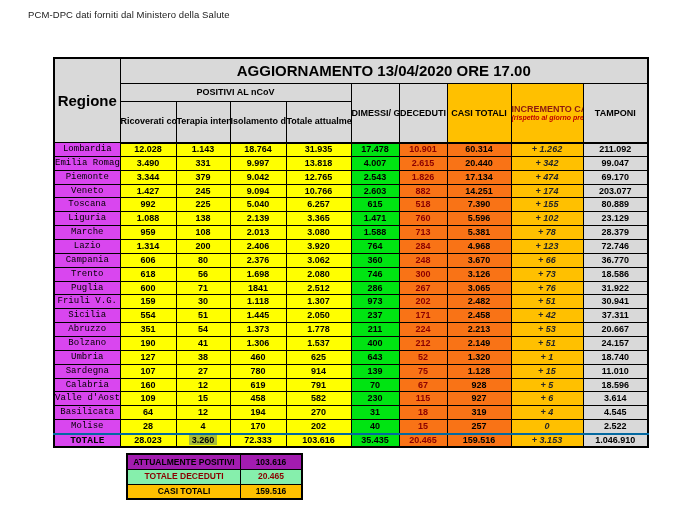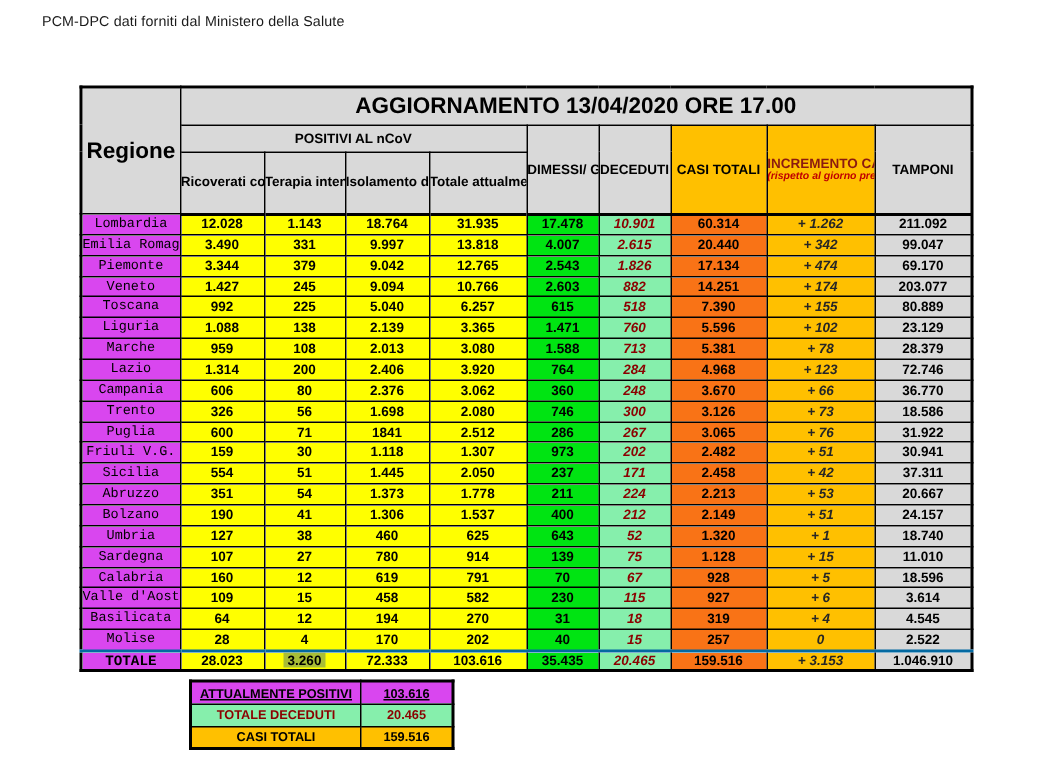--- a/index.html
+++ b/index.html
@@ -24,35 +24,35 @@
   th.increm{background:#ffc000;color:#8b1a10;}
   .increm .small{display:block;font-size:7px;font-style:italic;font-weight:bold;
     color:#c00000;line-height:1.1;}
 
   tbody tr{height:13.86px;}
   tbody td{font-size:9px;line-height:1;}
   td.region{background:#d946ef;font-weight:normal;font-size:9px;font-family:Liberation Mono, monospace;}
   td.num{font-weight:bold;color:#000;}
   td.c-yellow{background:#ffff00;}
   td.c-green{background:#00e412;}
-  td.c-red{background:#86efac;color:#8b0000;font-style:italic;}
+  td.c-red{background:#f97316;color:#8b0000;}
   td.c-orange{background:#f97316;}
   td.c-gray{background:#d9d9d9;}
   td.c-incr{background:#ffc000;font-style:italic;color:#262626;}
   tr.total td{border-top:2px solid #0369a1;font-weight:bold;}
   tr.total td.region{font-size:9.5px;}
   .hl{background:#a9bd36;padding:0 3px;}
 
   table.legend{position:absolute;left:126px;top:453px;border-collapse:collapse;
     table-layout:fixed;width:172px;border:2px solid #000;}
   table.legend td{border:1px solid #000;height:13.75px;font-size:8.5px;
     font-weight:bold;text-align:center;padding:0;white-space:nowrap;}
   td.lg-label{width:112px;border-right:2px solid #000;}
   td.lg-val{width:60px;}
-  tr.lg-pos td{background:#d946ef;color:#000;text-decoration:underline;}
+  tr.lg-pos td{background:#a21caf;color:#000;}
   tr.lg-gua td{background:#00e412;color:#000;}
   tr.lg-dec td{background:#86efac;color:#8b0000;}
   tr.lg-tot td{background:#ffc000;color:#000;}
 </style>
 </head>
 <body>
 
 <div class="page">
 
   <div class="title">PCM-DPC dati forniti dal Ministero della Salute</div>
@@ -197,21 +197,21 @@
       <td class="num c-yellow">2.376</td>
       <td class="num c-yellow">3.062</td>
       <td class="num c-green sep">360</td>
       <td class="num c-red sep">248</td>
       <td class="num c-orange sep">3.670</td>
       <td class="num c-incr sep">+ 66</td>
       <td class="num c-gray sep">36.770</td>
     </tr>
         <tr>
       <td class="region">Trento</td>
-      <td class="num c-yellow">326</td>
+      <td class="num c-yellow">618</td>
       <td class="num c-yellow">56</td>
       <td class="num c-yellow">1.698</td>
       <td class="num c-yellow">2.080</td>
       <td class="num c-green sep">746</td>
       <td class="num c-red sep">300</td>
       <td class="num c-orange sep">3.126</td>
       <td class="num c-incr sep">+ 73</td>
       <td class="num c-gray sep">18.586</td>
     </tr>
         <tr>

